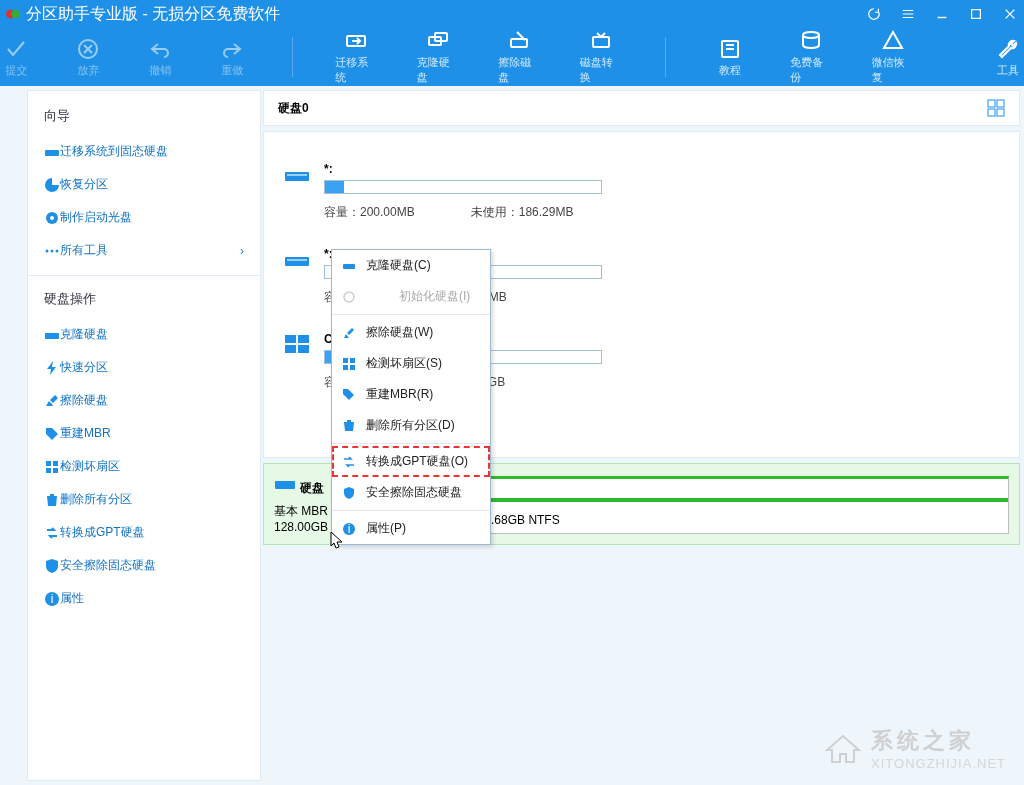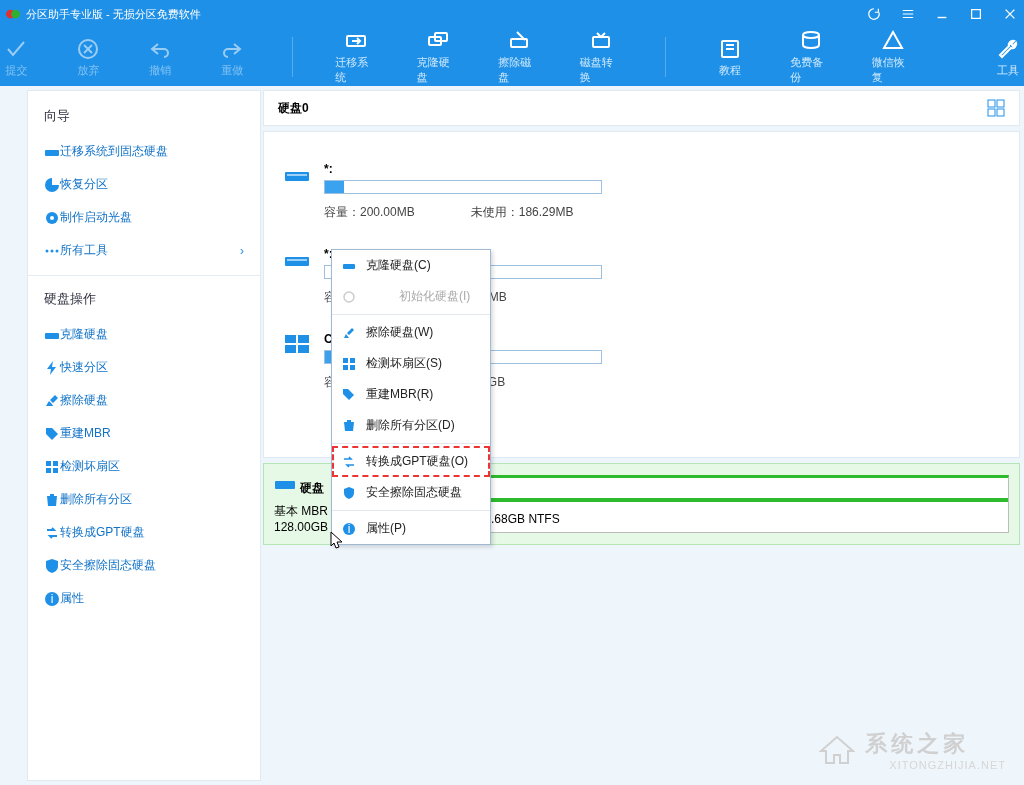--- a/index.html
+++ b/index.html
@@ -1,21 +1,21 @@
 <!DOCTYPE html>
 <html><head>
 <meta charset="utf-8">
 <style>
 * { margin: 0; padding: 0; box-sizing: border-box; font-family: "Microsoft YaHei", SimSun, Arial, sans-serif; font-size: 12px; }
 body { width: 1024px; height: 785px; background: #fff; overflow: hidden; position: relative; }
 
 
 .titlebar { height: 28px; background: linear-gradient(#1e90e8, #1e90e8); display: flex; align-items: center; color: #fff; padding: 0 6px; }
 .titlebar .logo { width: 14px; height: 14px; margin-right: 6px; }
-.titlebar .title { font-size: 11px; text-align: right; }
+.titlebar .title { font-size: 16px; text-align: right; }
 .titlebar .controls { margin-left: auto; display: flex; gap: 18px; }
 .titlebar .controls span { width: 16px; height: 16px; display: flex; align-items: center; justify-content: center; color: #fff; }
 
 
 .toolbar { height: 58px; background: #1e90e8; display: flex; align-items: center; color: #cfe9fb; gap: 39px; }
 .toolbar .tb-btn { display: flex; flex-direction: column; align-items: center; justify-content: center; gap: 4px; height: 58px; }
 .toolbar .tb-btn .ico { width: 24px; height: 22px; color: #fff; }
 .toolbar .tb-btn .lbl { font-size: 11px; }
 .toolbar .sep { width: 1px; height: 40px; background: rgba(255,255,255,0.25); margin: 0 4px; }
 .toolbar .disabled { opacity: 0.55; }
@@ -37,21 +37,21 @@
 
 .disk-list { background: #fff; border: 1px solid #dfeaf3; padding: 20px 20px 50px 20px; flex: 0 0 auto; }
 .part-card { display: flex; gap: 14px; padding: 10px 0 16px; }
 .part-card .drive-ico { width: 26px; height: 20px; color: #1e90e8; margin-top: 2px; }
 .part-card .right { flex: 0 0 290px; }
 .part-card .dl { font-size: 12px; margin-bottom: 4px; font-weight: bold; }
 .part-card .bar { width: 278px; height: 14px; border: 1px solid #9dbfe0; position: relative; background: #fff; }
 .part-card .bar .fill { position: absolute; left: 0; top: 0; bottom: 0; background: #3aa2ef; }
 .part-card .stats { display: flex; gap: 56px; margin-top: 10px; color: #444; font-size: 12px; }
 
-.map-panel { background: #e6f8e6; border: 1px solid #b5e4b5; padding: 10px; display: flex; gap: 6px; align-items: center; }
+.map-panel { background: #e6f8e6; border: 1px solid #b5e4b5; padding: 10px; display: flex; gap: 6px; align-items: flex-end; }
 .map-panel .info { width: 92px; }
 .map-panel .info .ico { width: 22px; height: 18px; color: #1e90e8; display: inline-block; }
 .map-panel .info .lbl { font-weight: bold; display: inline; margin-left: 4px; }
 .map-panel .info .sub { margin-top: 6px; }
 .map-panel .mapbar { flex: 1; display: flex; gap: 6px; align-items: flex-start; }
 .map-cell { background: #fff; border: 1px solid #bcbcbc; border-top: 3px solid #7a7a7a; padding: 6px 6px; height: 58px; display: flex; flex-direction: column; justify-content: space-between; }
 .map-cell.ntfs { border-top-color: #2dbb2d; flex: 1; }
 .map-cell.tiny { width: 40px; }
 
 
@@ -59,21 +59,21 @@
 .ctx .ci { display: flex; align-items: center; gap: 10px; padding: 7px 10px; color: #222; cursor: pointer; }
 .ctx .ci .ci-ico { width: 14px; height: 14px; color: #1e90e8; flex-shrink: 0; }
 .ctx .ci.disabled { color: #aaa; gap: 43px; }
 .ctx .sep { height: 1px; background: #e3e8ee; margin: 2px 0; }
 .ctx .ci.hl { outline: 2px dashed #e33; outline-offset: -2px; }
 
 
 .watermark { position: absolute; right: 18px; bottom: 14px; color: #d0d0d0; font-size: 16px; letter-spacing: 4px; display: flex; align-items: center; gap: 10px; }
 .watermark .house { width: 36px; height: 30px; }
 .watermark .cn { font-weight: bold; font-size: 22px; }
-.watermark .en { font-size: 11px; letter-spacing: 1px; display: block; color: #d6d6d6; margin-left: 24px; }
+.watermark .en { font-size: 13px; letter-spacing: 1px; display: block; color: #d6d6d6; }
 
 
 .cursor { position: absolute; left: 330px; top: 531px; width: 14px; height: 20px; z-index: 60; pointer-events: none; }
 
 svg { display: block; }
 </style>
 </head>
 <body>
 
 <div class="titlebar">

